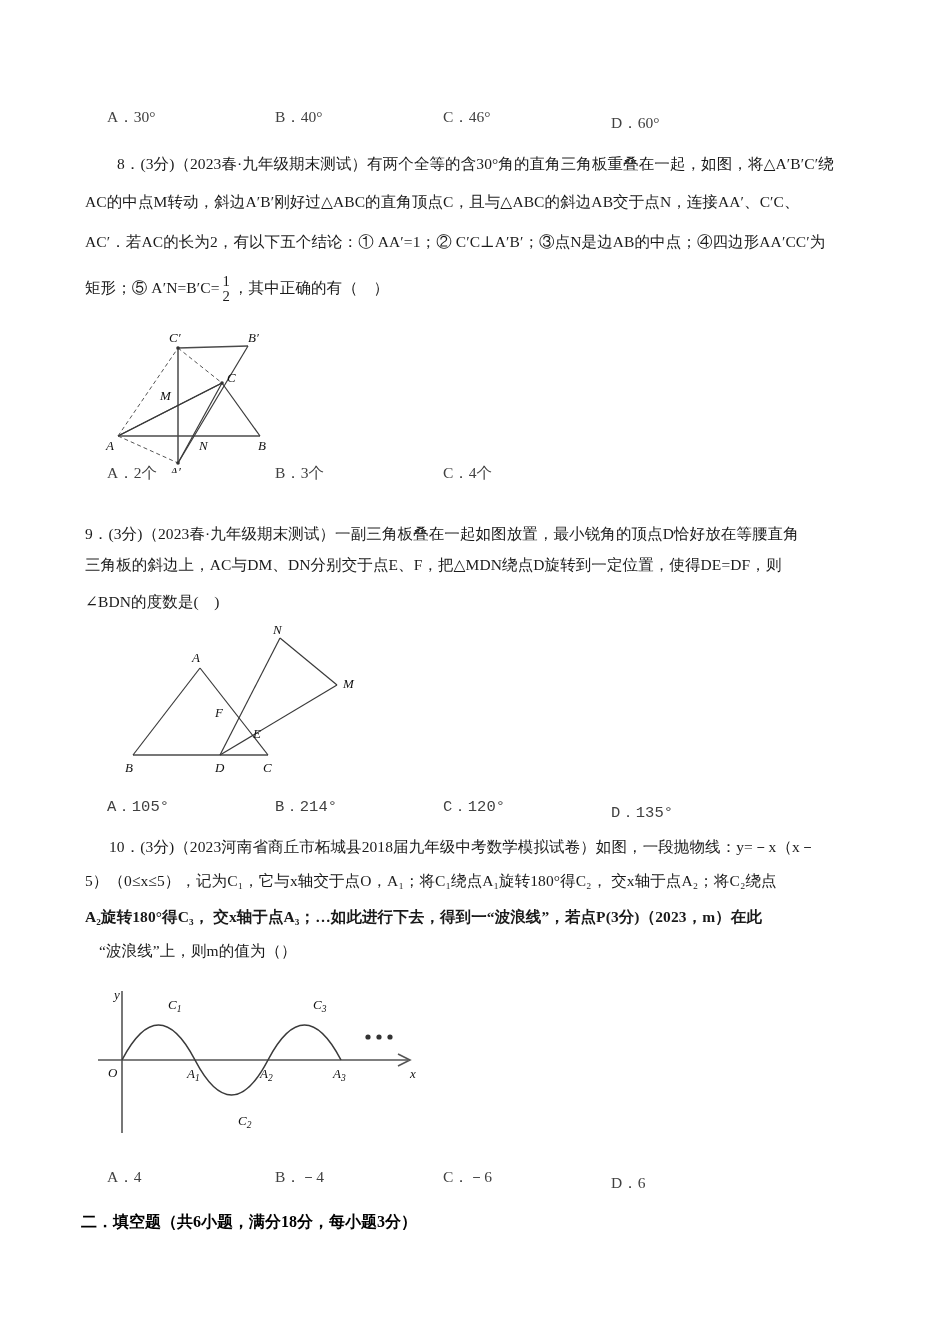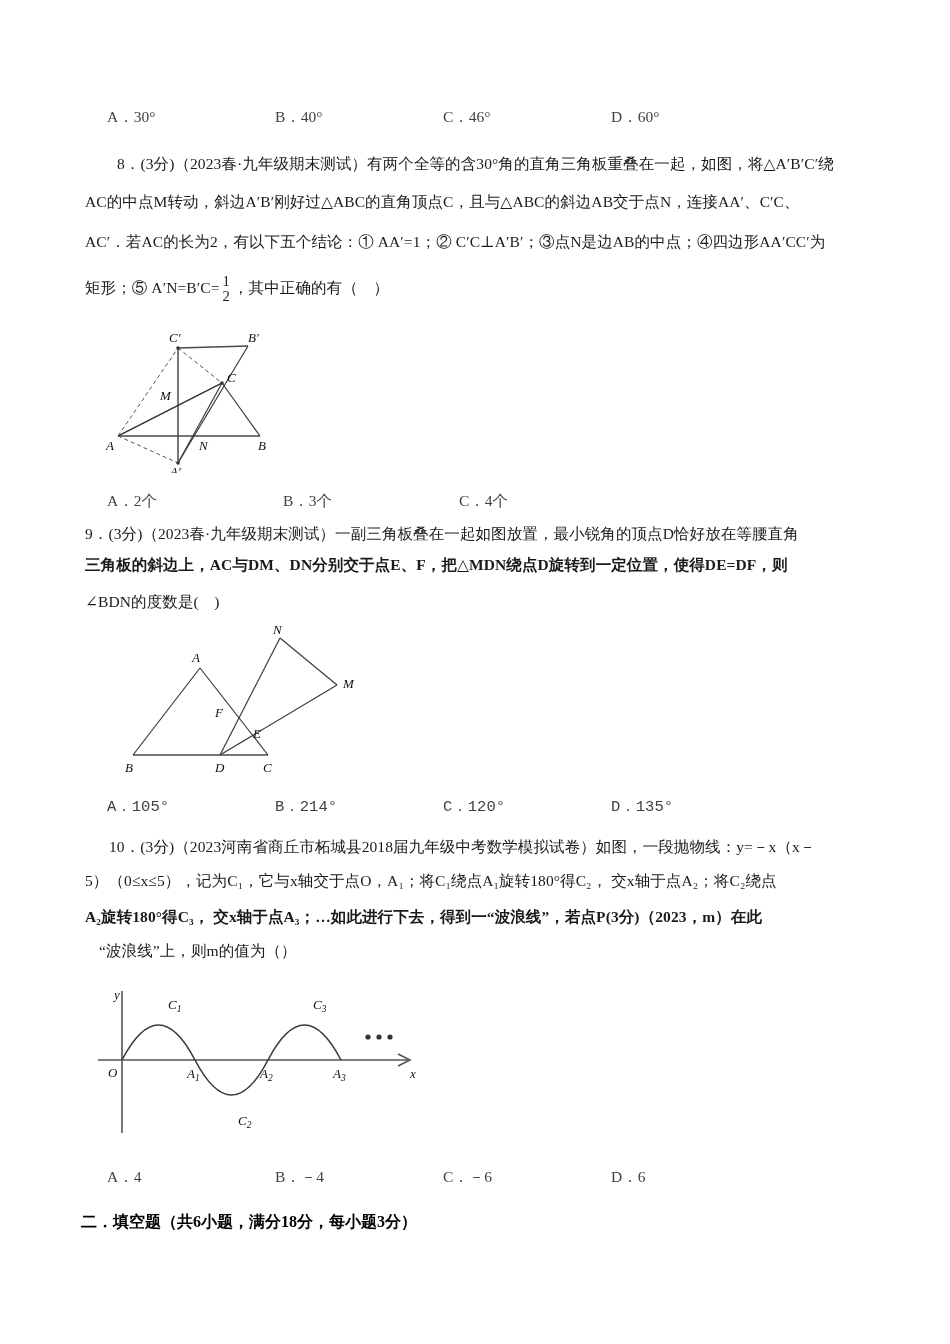--- a/index.html
+++ b/index.html
@@ -41,21 +41,21 @@
     color: #404040;
     padding-left: 22px;
     box-sizing: border-box;
   }
   .opts .opt {
     white-space: nowrap;
   }
   .opt-a { width: 168px; }
   .opt-b { width: 168px; }
   .opt-c { width: 168px; }
-  .opt-d { width: 168px; }
+  .opt-d { width: 168px; margin-top: 6px; }
 
   
   .frac {
     display: inline-block;
     vertical-align: -0.55em;
     text-align: center;
     font-size: 0.95em;
     line-height: 1.02;
     margin: 0 1px;
   }
@@ -163,28 +163,28 @@
         <text class="flabel" x="148" y="14">B′</text>
         <text class="flabel" x="127" y="54">C</text>
         <text class="flabel" x="60" y="72">M</text>
         <text class="flabel" x="6" y="122">A</text>
         <text class="flabel" x="99" y="122">N</text>
         <text class="flabel" x="158" y="122">B</text>
         <text class="flabel" x="70" y="148">A′</text>
       </svg>
     </div>
 
-    <div class="row opts" style="top:484px;gap:8px;">
+    <div class="row opts" style="top:456px;">
       <span class="opt opt-a">A．2个</span>
       <span class="opt opt-b">B．3个</span>
       <span class="opt opt-c">C．4个</span>
     </div>
 
     <div class="row qtext" style="top:515px;">9．(3分)（2023春·九年级期末测试）一副三角板叠在一起如图放置，最小锐角的顶点D恰好放在等腰直角</div>
-    <div class="row qtext" style="top:546px;font-weight:bold;">三角板的斜边上，AC与DM、DN分别交于点E、F，把△MDN绕点D旋转到一定位置，使得DE=DF，则</div>
+    <div class="row qtext" style="top:546px;">三角板的斜边上，AC与DM、DN分别交于点E、F，把△MDN绕点D旋转到一定位置，使得DE=DF，则</div>
     <div class="row qtext" style="top:583px;">∠BDN的度数是(　)</div>
 
     <div class="row figure" style="top:620px; left:20px;">
       <svg width="300" height="160" viewBox="0 0 300 160">
 
         <line class="stroke-main" x1="28" y1="135" x2="163" y2="135"></line>
         <line class="stroke-thin" x1="28" y1="135" x2="95" y2="48"></line>
         <line class="stroke-thin" x1="95" y1="48" x2="163" y2="135"></line>
 
         <line class="stroke-thin" x1="115" y1="135" x2="175" y2="18"></line>

